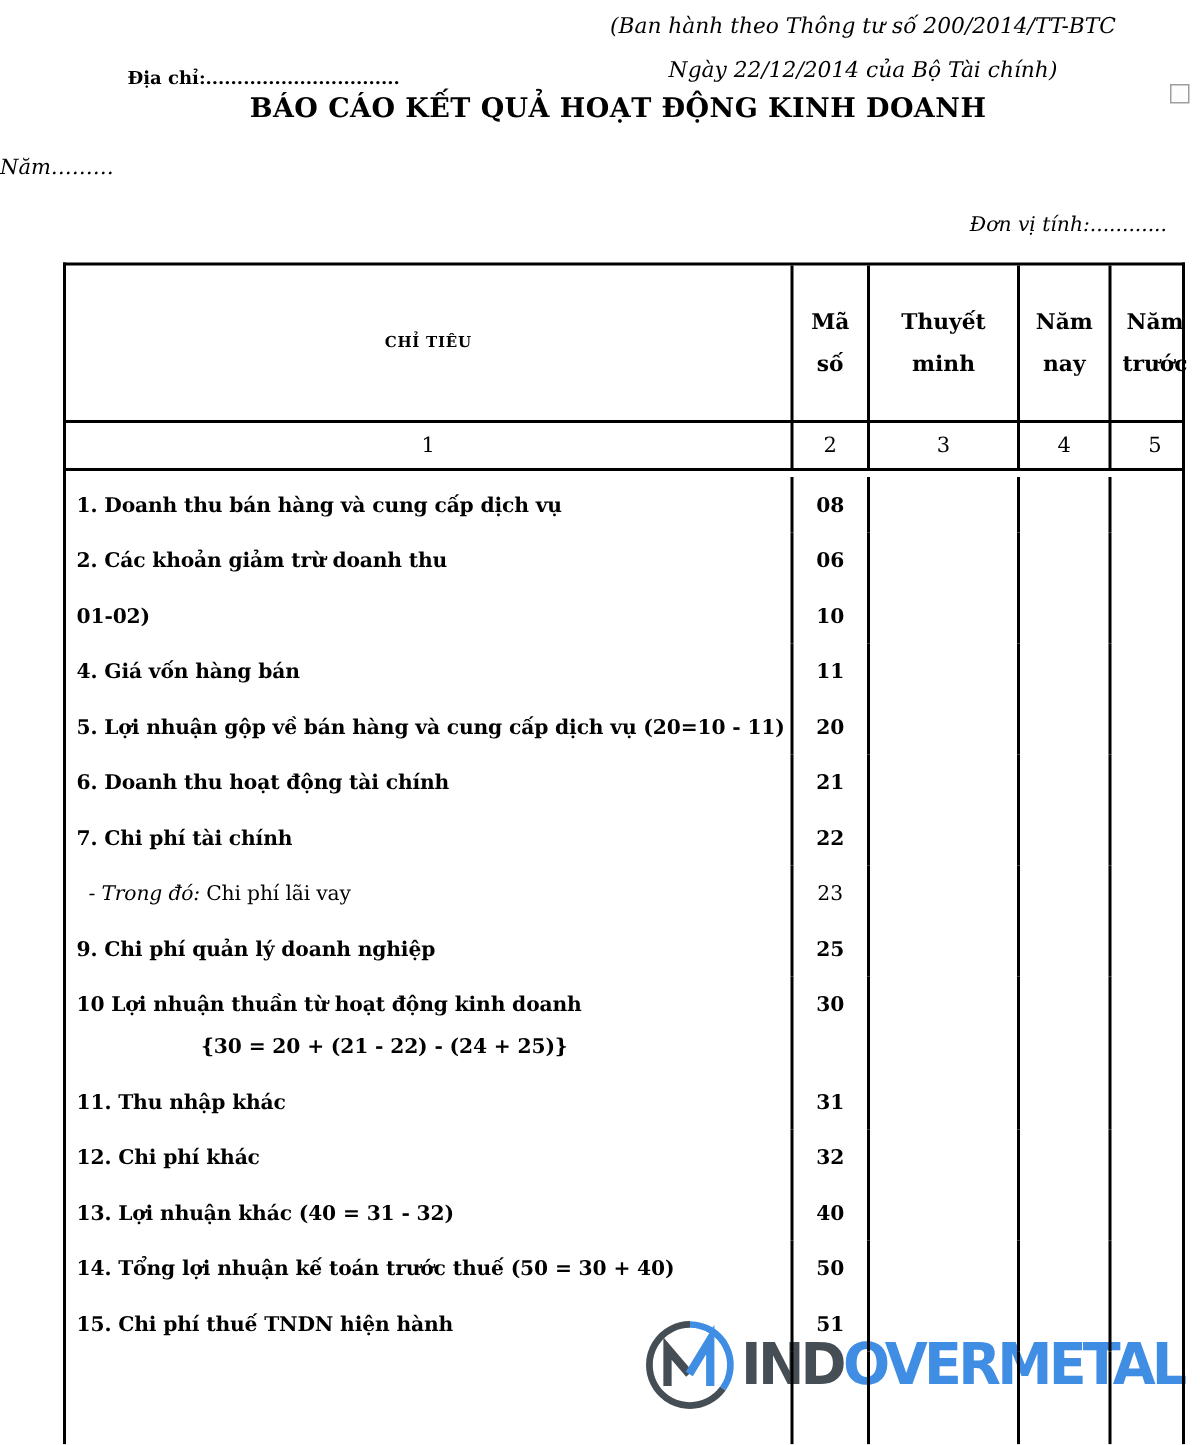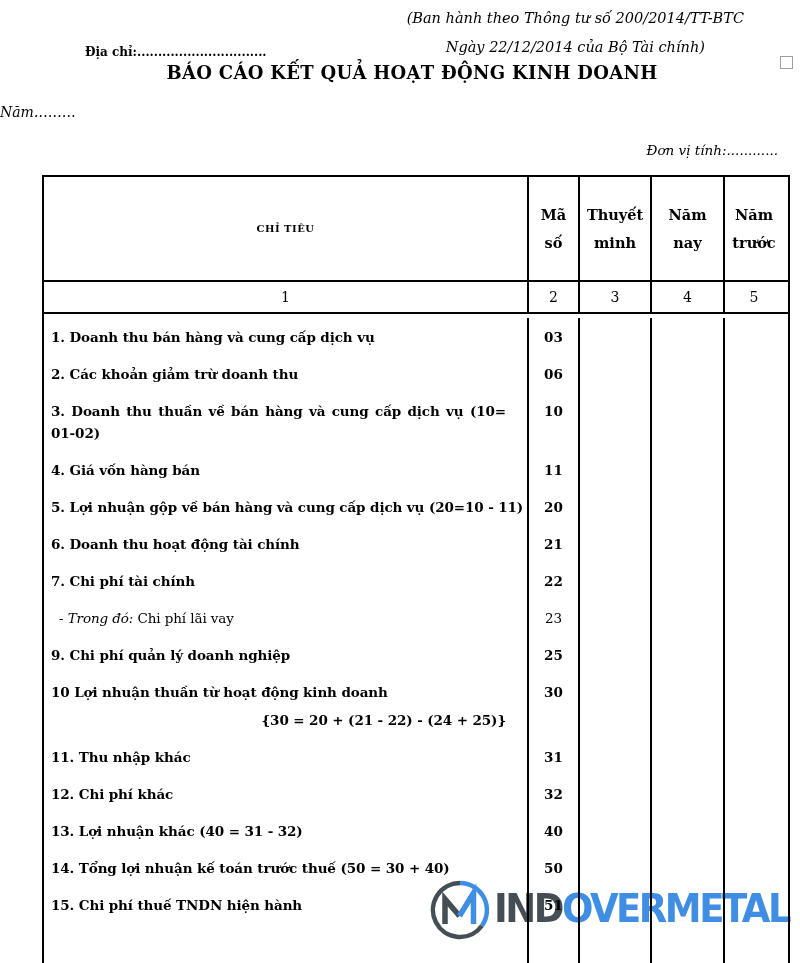--- a/index.html
+++ b/index.html
@@ -23,38 +23,38 @@
 
   
   .tbl { position:absolute; left:42px; top:175px; width:748px; height:788px;
          box-sizing:border-box; border:2px solid #000; border-bottom:none;
          display:flex; flex-direction:column; }
   .thead { display:flex; height:103px; border-bottom:2px solid #000; flex:none; }
   .tnums { display:flex; height:30px; border-bottom:2px solid #000; flex:none; }
   .tbody { display:flex; flex-direction:column; flex:1; padding-top:4px; }
   .cell  { box-sizing:border-box; flex:none; }
   .cell + .cell { border-left:2px solid #000; }
-  .c1 { width:483px; } .c2 { width:51px; } .c3 { width:72px; } .c4 { width:73px; } .c5 { width:60px; }
+  .c1 { width:483px; } .c2 { width:51px; } .c3 { width:100px; } .c4 { width:61px; } .c5 { width:60px; }
 
   .thead .cell { display:flex; align-items:center; justify-content:center;
                  text-align:center; font-weight:bold; font-size:14.5px;
                  line-height:28px; padding:0 5px; }
   .thead .c1 { font-size:10px; letter-spacing:0.5px; }
   .tnums .cell { display:flex; align-items:center; justify-content:center; font-size:14px; }
 
   .trow { display:flex; flex:none; }
   .trow .cell { padding-top:8px; padding-bottom:7px; }
-  .trow .c1 { padding-left:7px; padding-right:21px; font-size:13.5px;
+  .trow .c1 { padding-left:7px; padding-right:5px; font-size:13.5px;
               line-height:22px; letter-spacing:-0.1px; }
   .trow .c2 { text-align:center; font-size:13.5px; line-height:22px; }
   .b { font-weight:bold; }
   .ind { padding-left:15px !important; }
   .line { white-space:nowrap; }
   .line.just { white-space:normal; text-align:justify; text-align-last:justify; }
-  .formula { margin:6px 0 0 36px; white-space:nowrap;text-align:right; }
+  .formula { margin:6px 0 0 83px; white-space:nowrap; }
   .filler { flex:1; padding:0; }
   .filler .cell { padding:0; }
 
   
   .wm { position:absolute; left:428px; top:876px; height:68px; display:flex;
         align-items:center; mix-blend-mode:multiply; z-index:5; }
   .wm-logo { width:64px; height:64px; flex:none; }
   .wm-text { font-family:"DejaVu Sans","Liberation Sans",sans-serif; font-weight:bold;
              font-size:37px; letter-spacing:-2.5px; line-height:64px;
              transform:scaleY(1.04); white-space:nowrap; margin-left:2px; }
@@ -90,37 +90,36 @@
       <div class="cell c2">2</div>
       <div class="cell c3">3</div>
       <div class="cell c4">4</div>
       <div class="cell c5">5</div>
     </div>
     <div class="tbody">
         <div class="trow">
           <div class="cell c1 b">
             <div class="line">1. Doanh thu bán hàng và cung cấp dịch vụ</div>
           </div>
-          <div class="cell c2 b">03</div>
+          <div class="cell c2 b">08</div>
           <div class="cell c3"></div>
           <div class="cell c4"></div>
           <div class="cell c5"></div>
         </div>
         <div class="trow">
           <div class="cell c1 b">
             <div class="line">2. Các khoản giảm trừ doanh thu</div>
           </div>
           <div class="cell c2 b">06</div>
           <div class="cell c3"></div>
           <div class="cell c4"></div>
           <div class="cell c5"></div>
         </div>
         <div class="trow">
           <div class="cell c1 b">
-            <div class="line just">3. Doanh thu thuần về bán hàng và cung cấp dịch vụ (10=</div>
             <div class="line">01-02)</div>
           </div>
           <div class="cell c2 b">10</div>
           <div class="cell c3"></div>
           <div class="cell c4"></div>
           <div class="cell c5"></div>
         </div>
         <div class="trow">
           <div class="cell c1 b">
             <div class="line">4. Giá vốn hàng bán</div>

